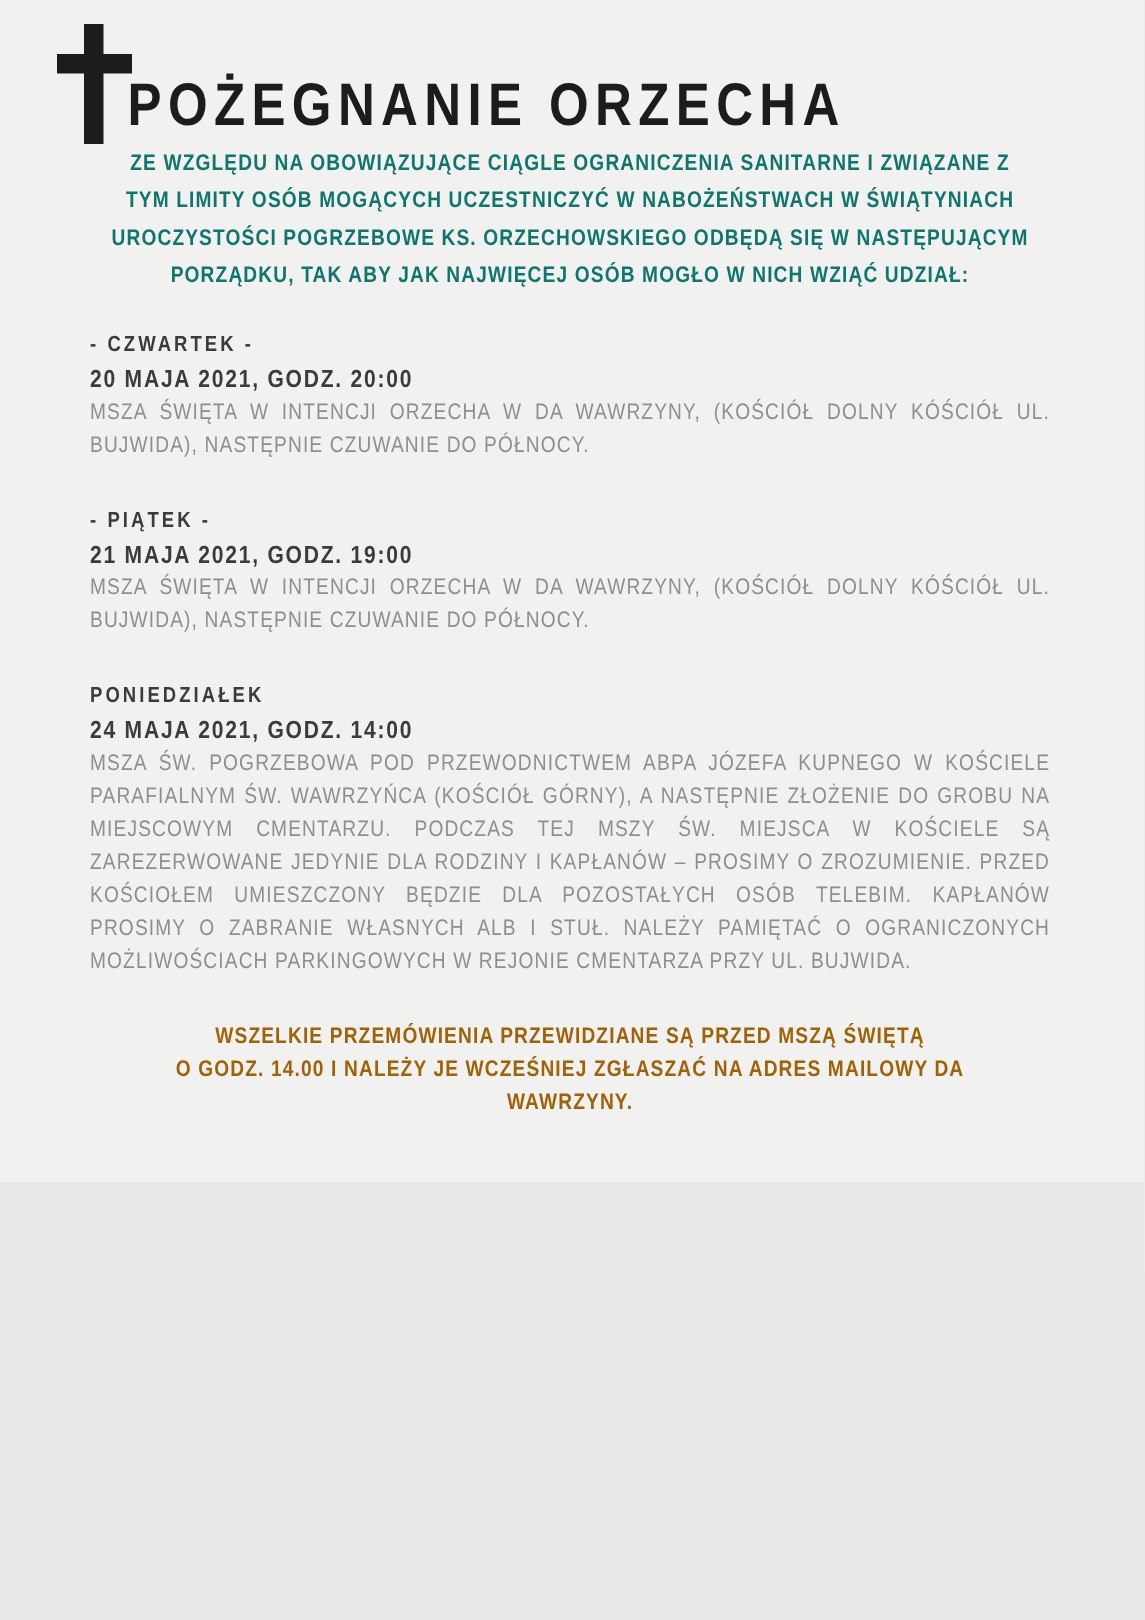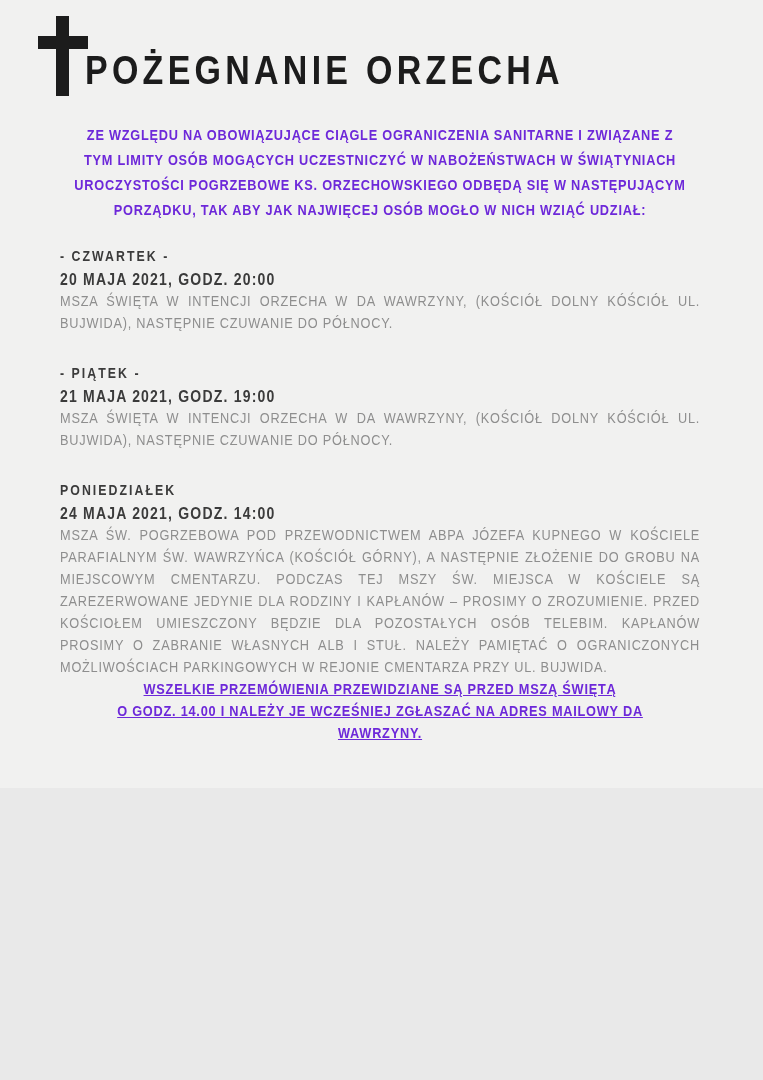--- a/index.html
+++ b/index.html
@@ -31,21 +31,21 @@
     left: 25px;
     bottom: 6px;
     font-size: 40px;
     font-weight: bold;
     letter-spacing: 5px;
     line-height: 1;
     white-space: nowrap;
     color: #1c1c1c;
   }
 
-  .intro { margin-top: 26px; font-weight: bold; color: #6d28d9; }
+  .intro { font-weight: bold; color: #0f766e; }
   .intro-line {
     font-size: 15px;
     line-height: 25px;
     letter-spacing: 0.9px;
     text-align: center;
     white-space: nowrap;
   }
 
   .section { margin-top: 29px; }
   .section.first { margin-top: 24px; }
@@ -67,21 +67,21 @@
     color: #3b3b3b;
   }
   .section-body {
     font-size: 15px;
     line-height: 22px;
     letter-spacing: 0.9px;
     text-align: justify;
     color: #8e8e8e;
   }
 
-  .footer { font-weight: bold; color: #6d28d9; text-decoration: underline; }
+  .footer { margin-top: 28px; font-weight: bold; color: #a16207; }
   .footer-line {
     font-size: 15px;
     line-height: 22px;
     letter-spacing: 0.9px;
     text-align: center;
     white-space: nowrap;
   }
 </style>
 </head>
 <body>

